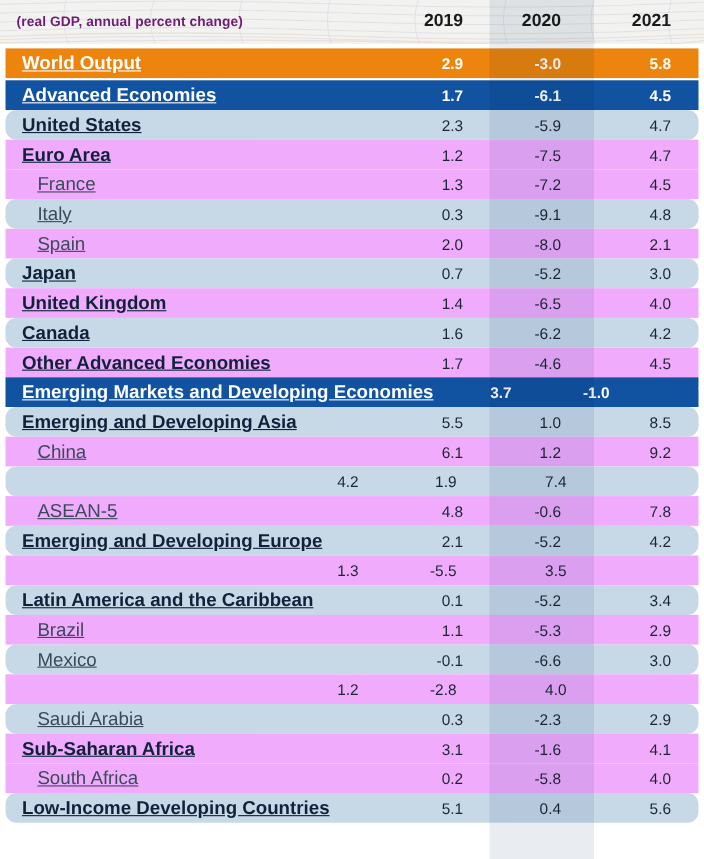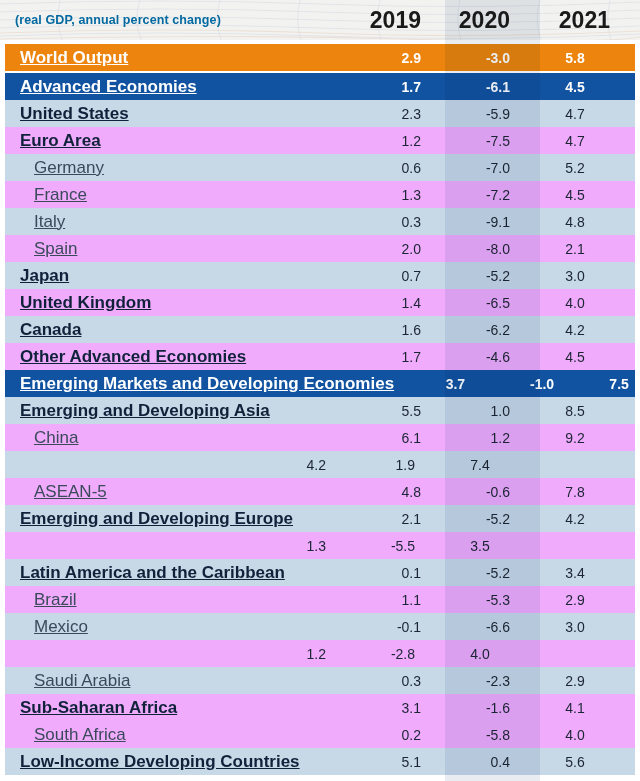--- a/index.html
+++ b/index.html
@@ -36,21 +36,21 @@
     align-items: center;
   }
   .subtitle {
     padding-left: 10px;
     font-size: 12.5px;
     font-weight: bold;
     letter-spacing: 0.1px;
   }
   .year {
     text-align: right;
-    font-size: 23px;
+    font-size: 16px;
     font-weight: bold;
     color: #1a1a1a;
   }
   .y1 { padding-right: 24px; }
   .y2 { padding-right: 30px; }
   .y3 { padding-right: 25px; }
 
   
   .band-2020 {
     position: absolute;
@@ -80,37 +80,37 @@
     white-space: nowrap;
     text-decoration: underline;
   }
   .row .val {
     text-align: right;
     font-size: 14px;
     color: #1B2533;
   }
   .row .v1 { padding-right: 24px; }
   .row .v2 { padding-right: 30px; }
-  .row .v3 { padding-right: 25px; text-align: center; }
+  .row .v3 { padding-right: 25px; }
 
   .r-total {
     background: #EC840E;
     margin-top: 4px;
     margin-bottom: 2px;
   }
   .r-group { background: #1153A0; }
   .r-total .label, .r-group .label {
     font-weight: bold;
     color: #ffffff;
   }
   .r-total .val, .r-group .val {
     font-weight: bold;
     color: #ffffff;
   }
-  .r-light { background: #C7D8E7; }
+  .r-light { background: #C7D8E7; border-radius: 10px; }
   .r-white { background: #f0abfc; }
   .r-main .label {
     font-weight: bold;
     color: #10223A;
   }
   .r-sub .label {
     font-weight: normal;
     color: #3A4A5A;
     padding-left: 29px;
   }
@@ -136,21 +136,21 @@
         <path d="M460,0 Q455,20 461,40"></path>
         <path d="M540,0 Q534,20 541,40"></path>
         <path d="M610,0 Q605,20 611,40"></path>
       </g>
       <g fill="none" stroke="#EBDCD3" stroke-width="1.2" opacity="0.8">
         <path d="M0,33 Q160,27 320,33 T640,31"></path>
         <path d="M0,39 Q200,34 400,39 T640,37"></path>
       </g>
     </svg>
     <div class="header-grid">
-      <div class="subtitle" style="color: #0369a1;">(real GDP, annual percent change)</div>
+      <div class="subtitle" style="color: #701a75;">(real GDP, annual percent change)</div>
       <div class="year y1">2019</div>
       <div class="year y2">2020</div>
       <div class="year y3">2021</div>
     </div>
   </div>
 
   <div class="rows" id="rows">
       <div class="row r-total">
         <div class="label">World Output</div>
         <div class="val v1">2.9</div>
@@ -168,26 +168,20 @@
         <div class="val v1">2.3</div>
         <div class="val v2">-5.9</div>
         <div class="val v3">4.7</div>
       </div>
       <div class="row r-white r-main">
         <div class="label">Euro Area</div>
         <div class="val v1">1.2</div>
         <div class="val v2">-7.5</div>
         <div class="val v3">4.7</div>
       </div>
-      <div class="row r-light r-sub">
-        <div class="label">Germany</div>
-        <div class="val v1">0.6</div>
-        <div class="val v2">-7.0</div>
-        <div class="val v3">5.2</div>
-      </div>
       <div class="row r-white r-sub">
         <div class="label">France</div>
         <div class="val v1">1.3</div>
         <div class="val v2">-7.2</div>
         <div class="val v3">4.5</div>
       </div>
       <div class="row r-light r-sub">
         <div class="label">Italy</div>
         <div class="val v1">0.3</div>
         <div class="val v2">-9.1</div>

